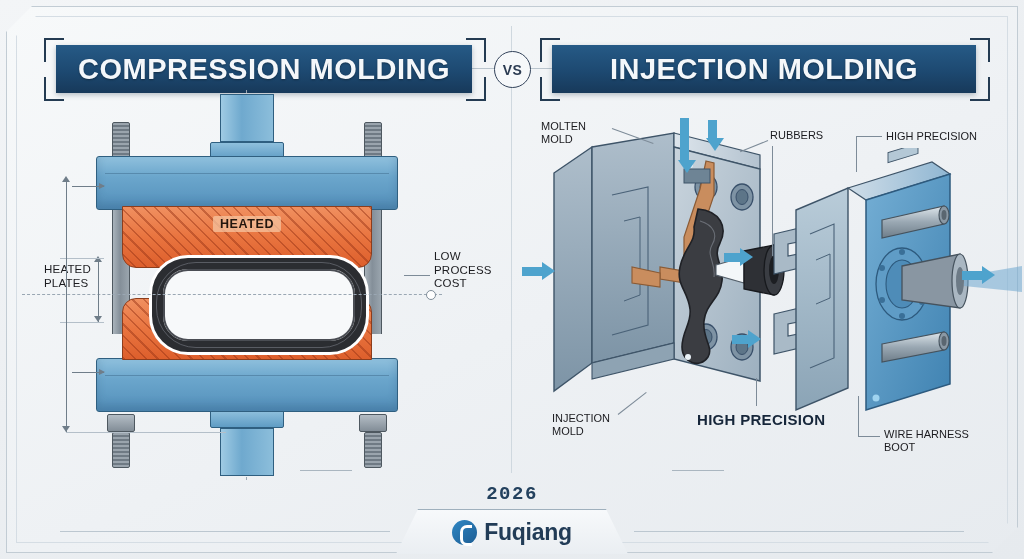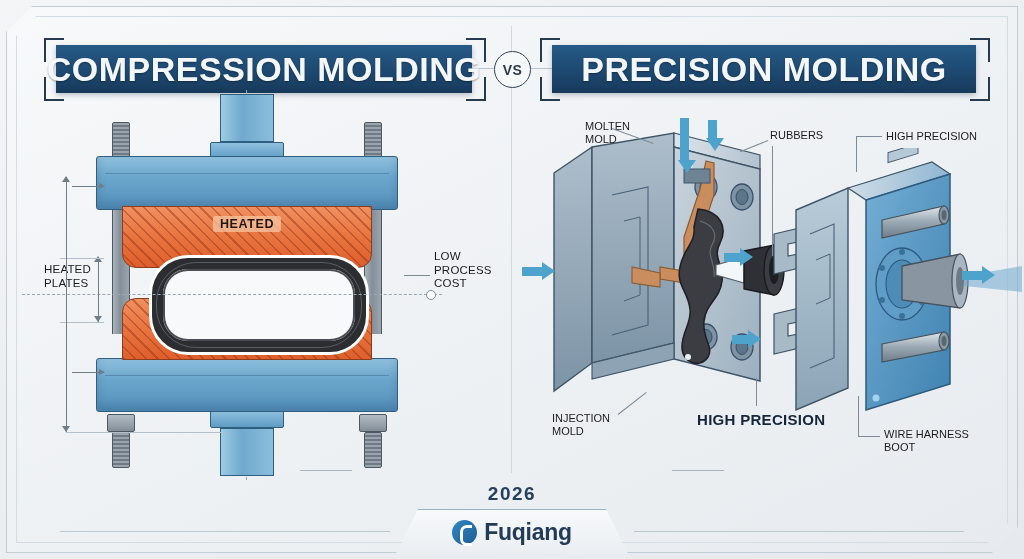--- a/index.html
+++ b/index.html
@@ -30,21 +30,21 @@
   .divider{position:absolute;left:511px;top:26px;bottom:86px;width:1.4px;background:#cfd8df;}
 
   
   .banner{
     position:absolute;height:48px;
     background:linear-gradient(180deg,#265a86 0%,#1d4971 55%,#17395a 100%);
     display:flex;align-items:center;justify-content:center;
     box-shadow:0 2px 5px rgba(20,45,70,.28);
   }
   .banner span{
-    color:#f4f7fa;font-weight:bold;font-size:34px;letter-spacing:.5px;
+    color:#f4f7fa;font-weight:bold;font-size:29px;letter-spacing:.5px;
     text-shadow:0 1px 2px rgba(0,0,0,.35);white-space:nowrap;
   }
   #banner-left{left:56px;top:45px;width:416px;}
   #banner-right{left:552px;top:45px;width:424px;}
 
   .brk{position:absolute;width:18px;height:22px;border:2.6px solid #243b52;}
   .brk.tl{border-right:none;border-bottom:none;}
   .brk.bl{border-right:none;border-top:none;}
   .brk.tr{border-left:none;border-bottom:none;}
   .brk.br{border-left:none;border-top:none;}
@@ -168,21 +168,21 @@
 
   .lbl-sm{position:absolute;font-size:11px;color:#1b1b1f;line-height:13px;white-space:pre-line;}
 
   
   .footer-title{
     position:absolute;left:0;right:0;top:455px;text-align:center;
     font-size:25px;font-weight:bold;color:#23415e;letter-spacing:1.2px;
   }
   .footer-year{
     position:absolute;left:0;right:0;top:483px;text-align:center;
-    font-size:19px;font-weight:bold;color:#23415e;letter-spacing:1.5px;
+    font-size:19px;font-weight:bold;color:#23415e;letter-spacing:1.5px;font-family:Liberation Mono, monospace;
   }
   .footer-rule{position:absolute;height:1.4px;background:#aab6c0;top:470px;}
   .logo-plate{
     position:absolute;left:50%;transform:translateX(-50%);top:509px;
     width:232px;height:44px;
     background:linear-gradient(180deg,#f7f9fb,#eaeef2);
     border-top:1.6px solid #9fb0bd;
     -webkit-clip-path:polygon(22px 0,calc(100% - 22px) 0,100% 100%,0 100%);
     clip-path:polygon(22px 0,calc(100% - 22px) 0,100% 100%,0 100%);
     display:flex;align-items:center;justify-content:center;gap:7px;
@@ -213,21 +213,21 @@
 
   <div class="banner" id="banner-left">
     <span>COMPRESSION MOLDING</span>
   </div>
   <div class="brk tl" style="left:44px;top:38px;"></div>
   <div class="brk bl" style="left:44px;top:77px;"></div>
   <div class="brk tr" style="left:466px;top:38px;"></div>
   <div class="brk br" style="left:466px;top:77px;"></div>
 
   <div class="banner" id="banner-right">
-    <span>PRECISION MOLDING</span>
+    <span>INJECTION MOLDING</span>
   </div>
   <div class="brk tl" style="left:540px;top:38px;"></div>
   <div class="brk bl" style="left:540px;top:77px;"></div>
   <div class="brk tr" style="left:970px;top:38px;"></div>
   <div class="brk br" style="left:970px;top:77px;"></div>
 
   <div class="vs-badge">
     <span>VS</span>
   </div>
 
@@ -437,21 +437,21 @@
   </div>
   <div class="flow-arrow arrow-right" style="left:724px;top:248px;display:flex;align-items:center;">
     <div class="stem" style="width:16px;"></div>
     <div class="tip"></div>
   </div>
   <div class="flow-arrow arrow-right" style="left:732px;top:330px;display:flex;align-items:center;">
     <div class="stem" style="width:16px;"></div>
     <div class="tip"></div>
   </div>
 
-  <div class="lbl-sm" style="left:585px;top:120px;">MOLTEN
+  <div class="lbl-sm" style="left:541px;top:120px;">MOLTEN
 MOLD</div>
   <div class="lead" style="left:612px;top:128px;width:44px;transform:rotate(20deg);transform-origin:left center;"></div>
 
   <div class="lbl-sm" style="left:770px;top:129px;">RUBBERS</div>
   <div class="lead" style="left:738px;top:140px;width:30px;transform:rotate(-22deg);transform-origin:right center;"></div>
   <div class="lead" style="left:772px;top:146px;width:1px;height:110px;background:#7d8b98;"></div>
 
   <div class="lbl-sm" style="left:886px;top:130px;">HIGH PRECISION</div>
   <div class="lead" style="left:856px;top:136px;width:26px;"></div>
   <div class="lead" style="left:856px;top:136px;width:1px;height:36px;background:#7d8b98;"></div>

